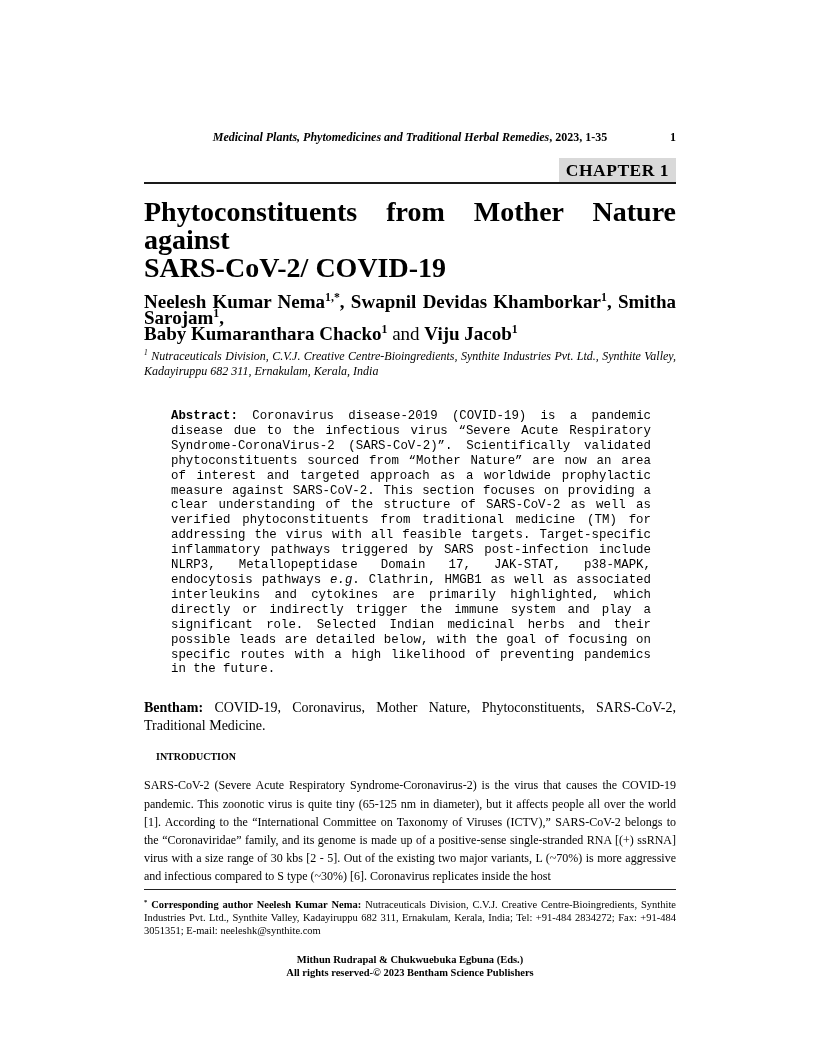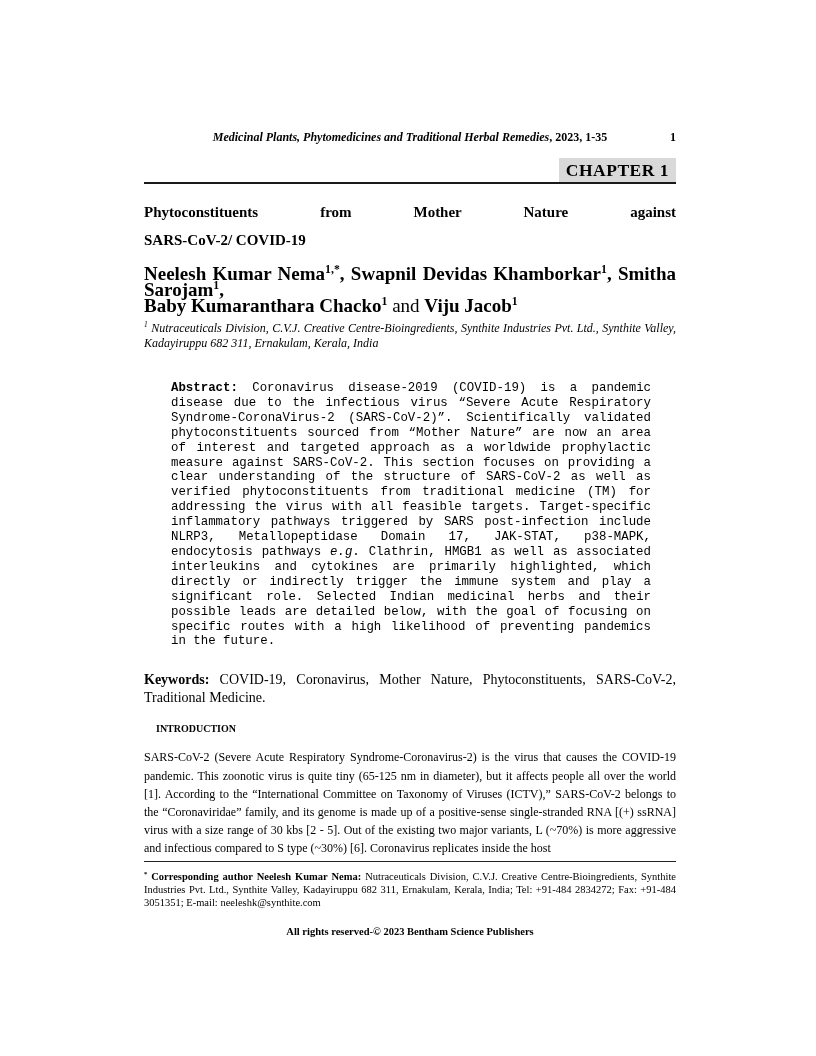--- a/index.html
+++ b/index.html
@@ -9,21 +9,21 @@
   
   .running-head { position:relative; font-size:12px; font-weight:bold; text-align:center; height:15px; line-height:15px; }
   .running-head .journal-italic { font-style:italic; }
   .running-head .pageno { position:absolute; right:0; top:0; font-style:normal; }
 
   
   .chapter-row { margin-top:13px; border-bottom:2px solid #1a1a1a; text-align:right; }
   .chapter-badge { display:inline-block; background:#d9d9d9; font-size:17.5px; font-weight:bold; padding:2px 7px 1px 7px; letter-spacing:.5px; }
 
   
-  h1.doc-title { margin:14px 0 0 0; font-size:15px; line-height:28px; font-weight:bold; }
+  h1.doc-title { margin:14px 0 0 0; font-size:28px; line-height:28px; font-weight:bold; }
   .jline { text-align:justify; text-align-last:justify; }
 
   
   .authors { margin:12px 0 0 0; font-size:19px; line-height:16px; font-weight:bold; }
   .authors sup, .affiliation sup, .footnote sup { font-size:.62em; vertical-align:super; line-height:0; }
   .authors .plain { font-weight:normal; }
 
   
   .affiliation { margin:7px 0 0 0; font-size:12px; line-height:15px; font-style:italic; text-align:justify; }
 
@@ -65,27 +65,28 @@
 
   <div class="authors">
     <div class="jline"><span>Neelesh Kumar Nema</span><sup>1,*</sup><span>, </span><span>Swapnil Devidas Khamborkar</span><sup>1</sup><span>, </span><span>Smitha Sarojam</span><sup>1</sup><span>,</span></div>
     <div><span>Baby Kumaranthara Chacko</span><sup>1</sup><span class="plain"> and </span><span>Viju Jacob</span><sup>1</sup></div>
   </div>
 
   <p class="affiliation"><sup>1</sup><span> Nutraceuticals Division, C.V.J. Creative Centre-Bioingredients, Synthite Industries Pvt. Ltd., Synthite Valley, Kadayiruppu 682 311, Ernakulam, Kerala, India</span></p>
 
   <div class="abstract"><b>Abstract:</b><span> Coronavirus disease-2019 (COVID-19) is a pandemic disease due to the infectious virus “Severe Acute Respiratory Syndrome-CoronaVirus-2 (SARS-CoV-2)”. Scientifically validated phytoconstituents sourced from “Mother Nature” are now an area of interest and targeted approach as a worldwide prophylactic measure against SARS-CoV-2. This section focuses on providing a clear understanding of the structure of SARS-CoV-2 as well as verified phytoconstituents from traditional medicine (TM) for addressing the virus with all feasible targets. Target-specific inflammatory pathways triggered by SARS post-infection include NLRP3, Metallopeptidase Domain 17, JAK-STAT, p38-MAPK, endocytosis pathways </span><span class="em">e.g</span><span>. Clathrin, HMGB1 as well as associated interleukins and cytokines are primarily highlighted, which directly or indirectly trigger the immune system and play a significant role. Selected Indian medicinal herbs and their possible leads are detailed below, with the goal of focusing on specific routes with a high likelihood of preventing pandemics in the future.</span></div>
 
-  <p class="keywords"><b>Keywords:</b><span> COVID-19, Coronavirus, Mother Nature, Phytoconstituents, SARS-CoV-2, Traditional Medicine.</span></p>
+  <p class="keywords"><b>Bentham:</b><span> COVID-19, Coronavirus, Mother Nature, Phytoconstituents, SARS-CoV-2, Traditional Medicine.</span></p>
 
   <h2 class="section-heading">INTRODUCTION</h2>
 
   <p class="body-para">SARS-CoV-2 (Severe Acute Respiratory Syndrome-Coronavirus-2) is the virus that causes the COVID-19 pandemic. This zoonotic virus is quite tiny (65-125 nm in diameter), but it affects people all over the world [1]. According to the “International Committee on Taxonomy of Viruses (ICTV),” SARS-CoV-2 belongs to the “Coronaviridae” family, and its genome is made up of a positive-sense single-stranded RNA [(+) ssRNA] virus with a size range of 30 kbs [2 - 5]. Out of the existing two major variants, L (~70%) is more aggressive and infectious compared to S type (~30%) [6]. Coronavirus replicates inside the host</p>
 
   <hr class="footnote-rule">
 
   <p class="footnote"><b><sup>*</sup><span> Corresponding author Neelesh Kumar Nema:</span></b><span> Nutraceuticals Division, C.V.J. Creative Centre-Bioingredients, Synthite Industries Pvt. Ltd., Synthite Valley, Kadayiruppu 682 311, Ernakulam, Kerala, India; Tel: +91-484 2834272; Fax: +91-484 3051351; E-mail: neeleshk@synthite.com</span></p>
 
   <div class="book-footer">
+    <div>Mithun Rudrapal &amp; Chukwuebuka Egbuna (Eds.)</div>
     <div>All rights reserved-© 2023 Bentham Science Publishers</div>
   </div>
 
 </div>
 
 </body></html>

